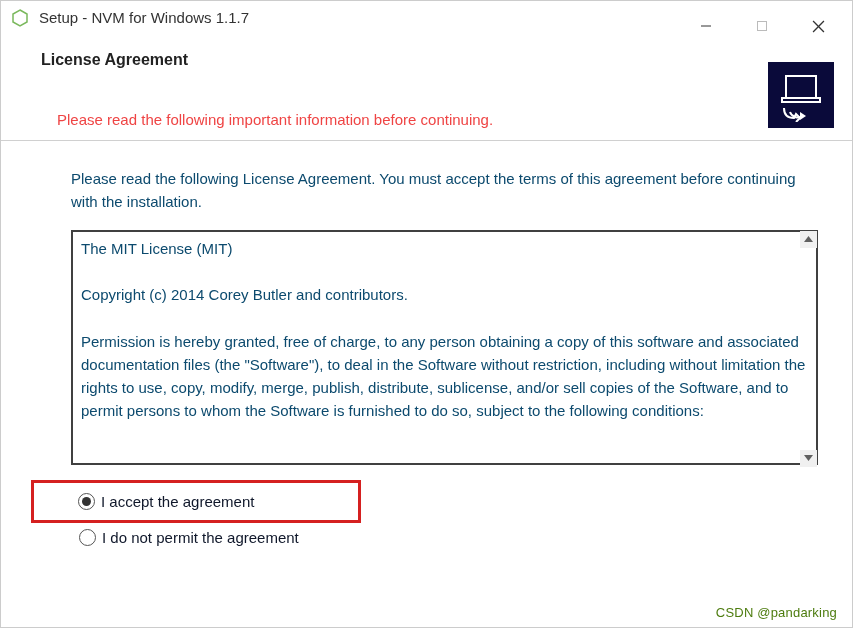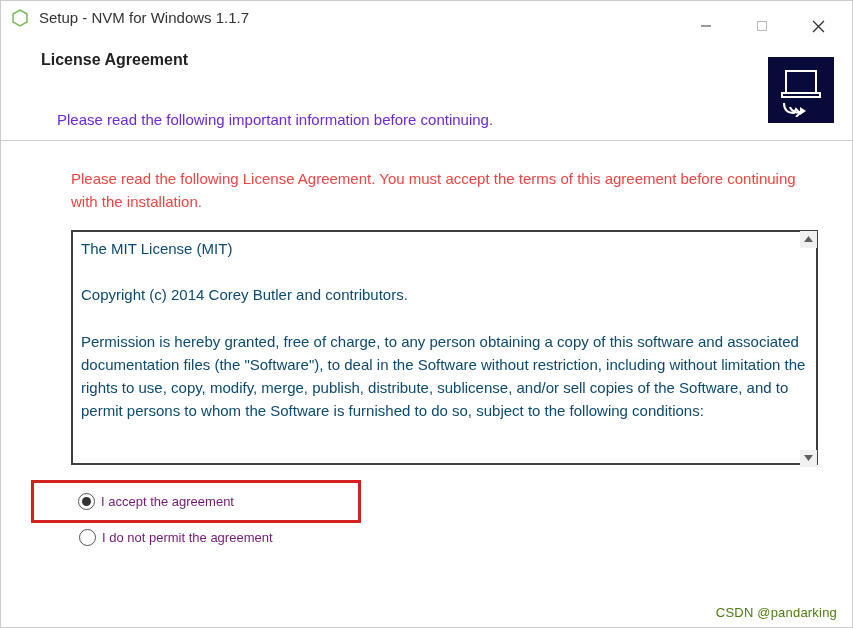--- a/index.html
+++ b/index.html
@@ -55,55 +55,55 @@
       justify-content: center;
       color: #333;
     }
     .window-control.disabled {
       color: #bbb;
     }
     .header-section {
       display: flex;
       padding: 10px 18px 12px 40px;
       border-bottom: 1px solid #d0d0d0;
-      align-items: center;
+      align-items: flex-end;
     }
     .header-text {
       flex: 1;
     }
     .header-title {
       font-weight: bold;
       font-size: 16px;
       color: #222;
       margin-bottom: 6px;
     }
     .header-subtitle {
       font-size: 15px;
-      color: #6d28d9;
+      color: #ef4444;
       margin-left: 16px;
       margin-top: 42px;
     }
     .header-icon {
       width: 66px;
       height: 66px;
       background: #0a0a3a;
       display: flex;
       align-items: center;
       justify-content: center;
       margin-left: 18px;
     }
     .content-area {
       flex: 1;
       padding: 26px 34px 10px 70px;
       display: flex;
       flex-direction: column;
     }
     .instruction-text {
       font-size: 15px;
-      color: #ef4444;
+      color: #0c4a6e;
       line-height: 1.55;
       margin-bottom: 16px;
     }
     .license-box-wrap {
       position: relative;
     }
     .license-textarea {
       width: 100%;
       height: 235px;
       border: 2px solid #404040;
@@ -157,22 +157,22 @@
     }
     .scroll-arrow-up { top: 0; }
     .scroll-arrow-down { bottom: 0; }
     .radio-section {
       margin-top: 12px;
     }
     .radio-row {
       display: flex;
       align-items: center;
       padding: 6px 8px;
-      font-size: 13px;
-      color: #701a75;
+      font-size: 15px;
+      color: #0f172a;
     }
     .radio-row.highlighted {
       border: 3px solid #d52020;
       margin-left: -40px;
       padding-left: 44px;
       width: 330px;
       padding-top: 10px;
       padding-bottom: 10px;
     }
     .radio-circle {

